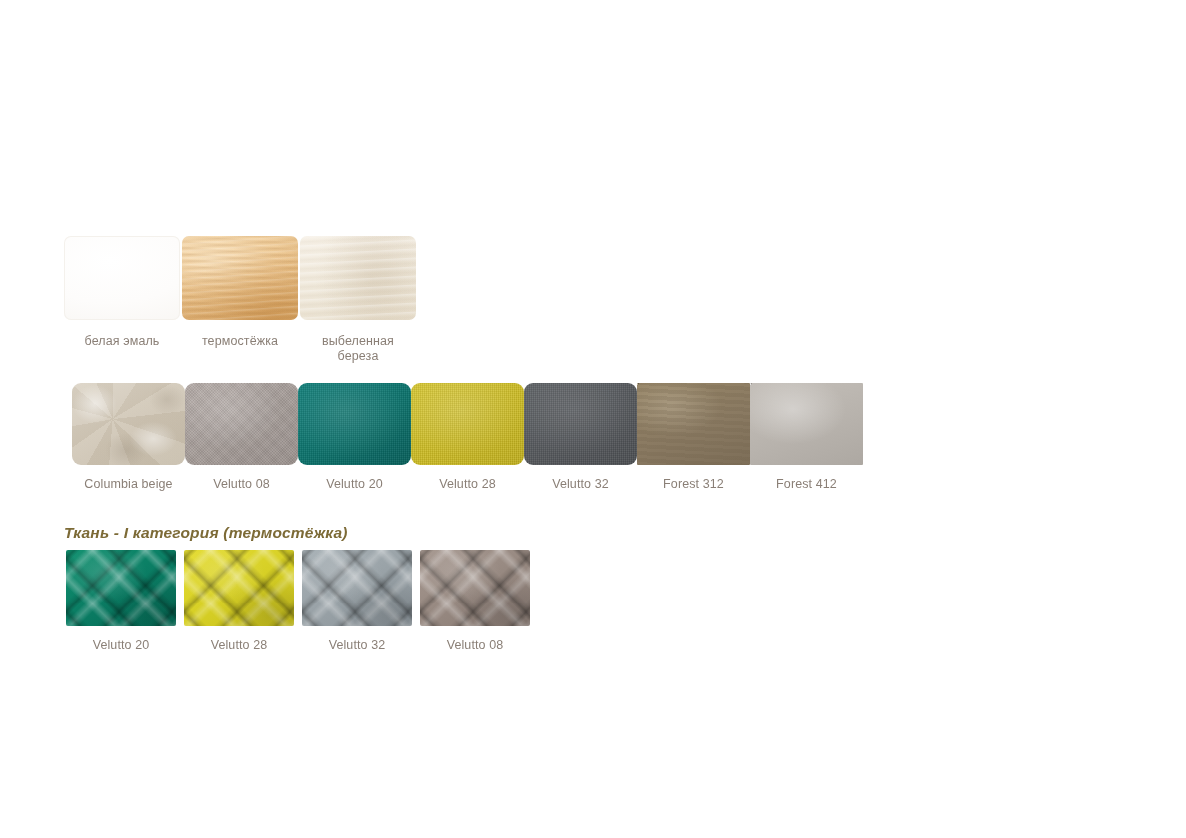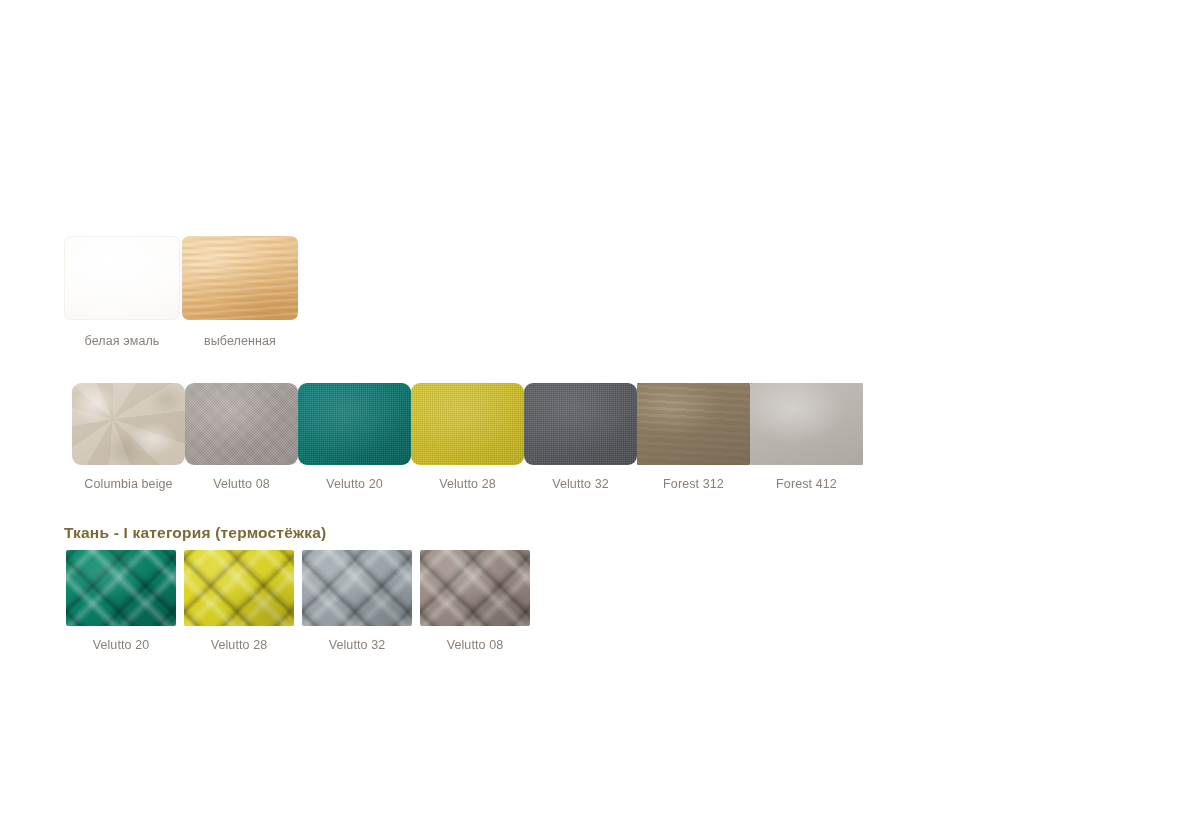--- a/index.html
+++ b/index.html
@@ -240,20 +240,21 @@
   
   #quilt-heading {
     position: absolute;
     left: 64px;
     top: 504px;
     font-size: 15.5px;
     font-weight: bold;
     color: #7c6a36;
     letter-spacing: 0.2px;
     white-space: nowrap;
+    font-style: italic;
   }
 
   
   #quilt-row {
     left: 66px;
     top: 530px;
   }
   #quilt-row .swatch { margin-right: 8px; }
   #quilt-row .chip-label { margin-top: 12px; }
 
@@ -324,23 +325,28 @@
 
   <div class="swatch-row" id="finish-row">
 
     <div class="swatch">
       <span class="chip fin-white"></span>
       <span class="chip-label">белая эмаль</span>
     </div>
 
     <div class="swatch">
       <span class="chip fin-natural"></span>
-      <span class="chip-label">выбеленная</span>
-    </div>
-
+      <span class="chip-label">термостёжка</span>
+    </div>
+
+    <div class="swatch">
+      <span class="chip fin-bleached"></span>
+      <span class="chip-label">выбеленная
+береза</span>
+    </div>
 
   </div>
 
   <div class="swatch-row" id="fabric-row">
 
     <div class="swatch">
       <span class="chip chip-soft fab-colbeige"></span>
       <span class="chip-label">Columbia beige</span>
     </div>
 

